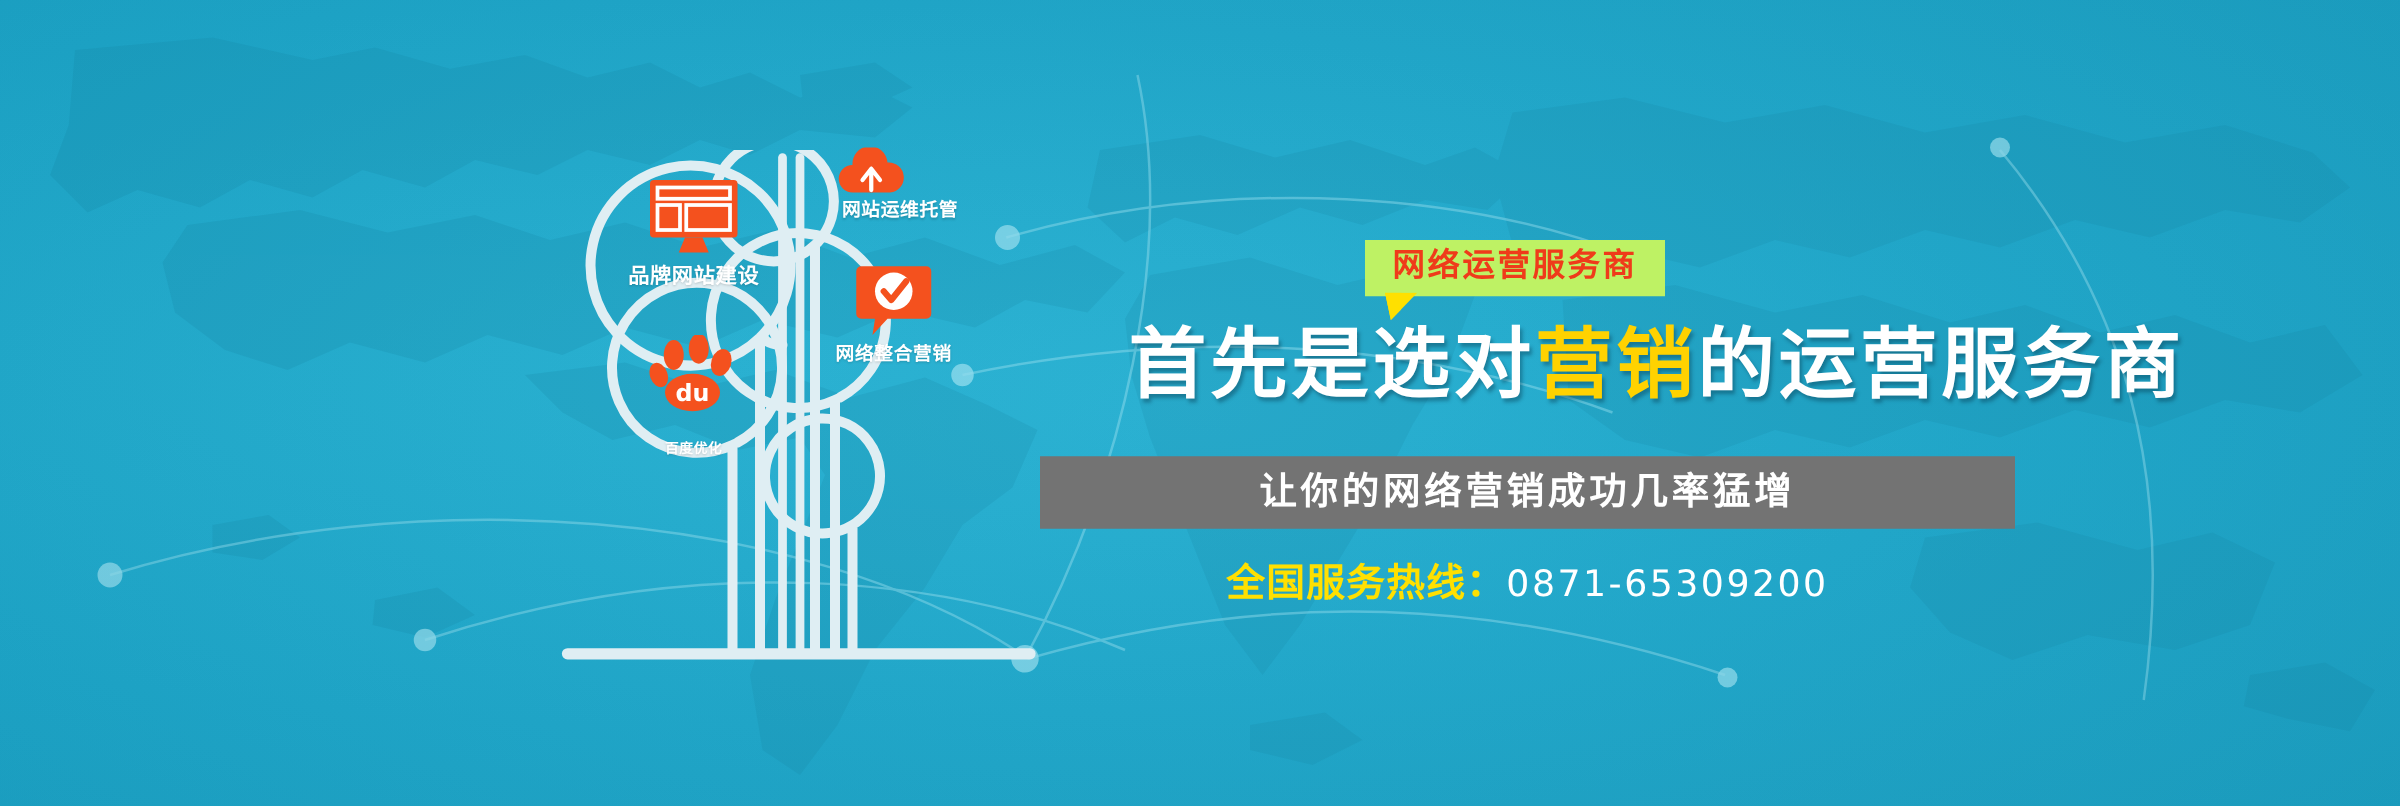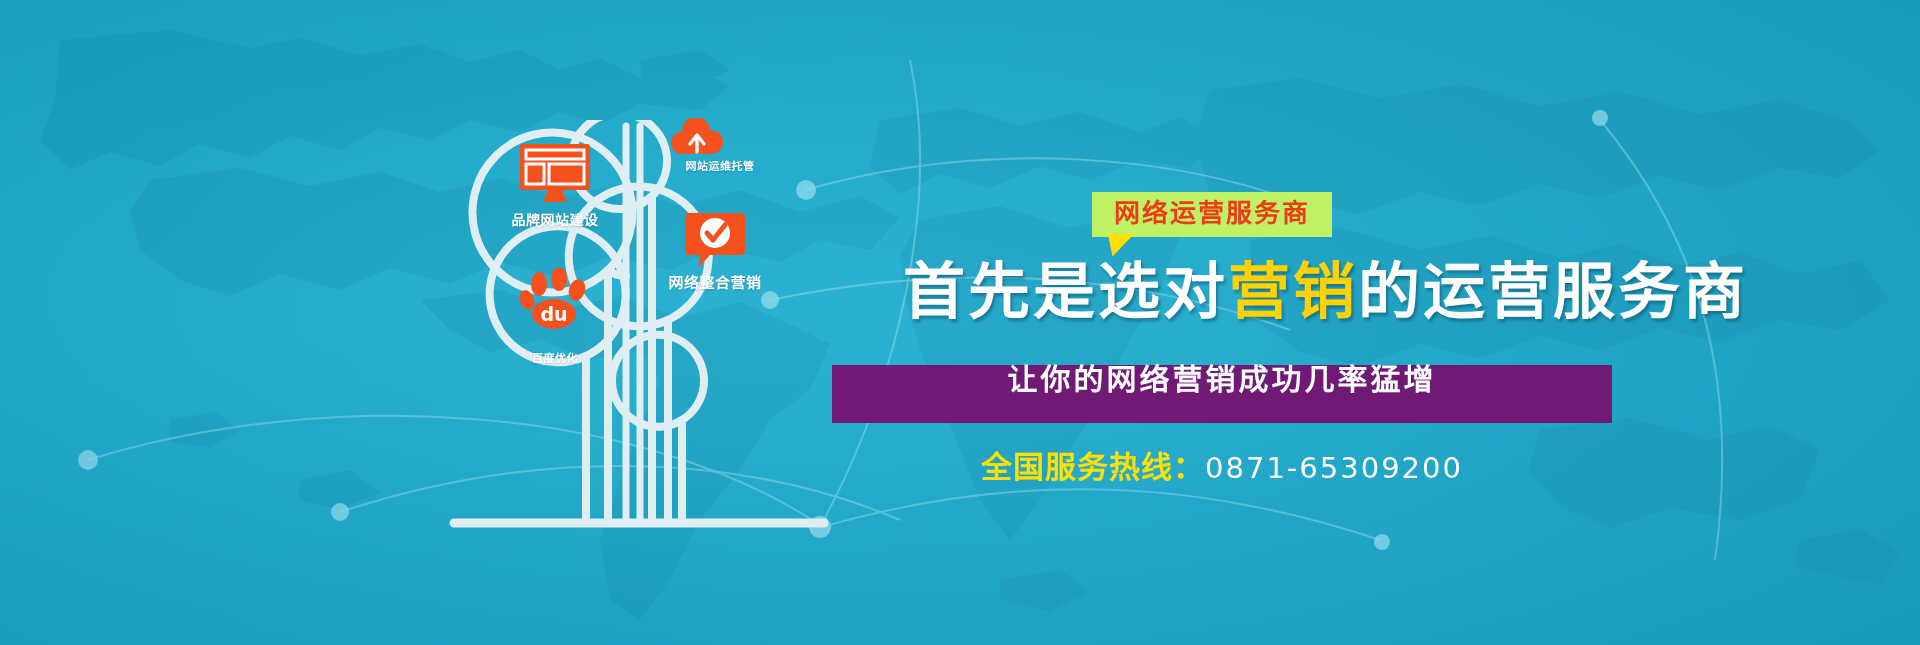--- a/index.html
+++ b/index.html
@@ -28,23 +28,23 @@
   
   .tree-wrap{position:absolute;left:440px;top:120px;width:420px;height:420px;}
   .tree-svg{position:absolute;left:0;top:0;}
 
   .node{position:absolute;display:flex;flex-direction:column;align-items:center;}
   .node-ic{display:block;}
   .node-lb{color:#ffffff;font-weight:bold;letter-spacing:.5px;
     text-shadow:0 1px 2px rgba(0,0,0,.18);white-space:nowrap;line-height:1;}
 
   .n1{left:20px;top:22px;width:190px;}
-  .n1 .node-lb{font-size:14px;margin-top:9px;}
+  .n1 .node-lb{font-size:17px;margin-top:9px;}
   .n2{left:192px;top:-2px;width:130px;}
-  .n2 .node-lb{font-size:11px;margin-top:5px;padding-left:46px;}
+  .n2 .node-lb{font-size:15px;margin-top:5px;padding-left:46px;}
   .n3{left:195px;top:91px;width:160px;}
   .n3 .node-lb{font-size:15px;margin-top:7px;}
   .n4{left:30px;top:148px;width:170px;gap:16px;}
   .n4 .node-lb{font-size:11px;margin-top:7px;}
   .n5{left:200px;top:185px;width:130px;}
   .n5 .node-lb{font-size:10px;margin-top:5px;}
 
   
   .badge{
     position:absolute;left:1092px;top:192px;
@@ -66,21 +66,21 @@
     text-align:center;color:#ffffff;
     font-size:62px;font-weight:bold;letter-spacing:3px;line-height:1.1;
     white-space:nowrap;
     text-shadow:2px 3px 3px rgba(0,40,60,.35);
     margin-left:48px;
   }
   .headline .hl{color:#ffd200;}
 
   .subbar{
     position:absolute;left:832px;top:365px;width:780px;height:58px;
-    background:#701a75;display:flex;justify-content:center;
+    background:#737373;display:flex;align-items:center;justify-content:center;
   }
   .subbar-txt{
     color:#ffffff;font-size:30px;font-weight:bold;letter-spacing:3px;
     white-space:nowrap;line-height:1;
   }
 
   .hotline{
     position:absolute;left:832px;top:452px;width:780px;
     text-align:center;white-space:nowrap;line-height:1;
   }

